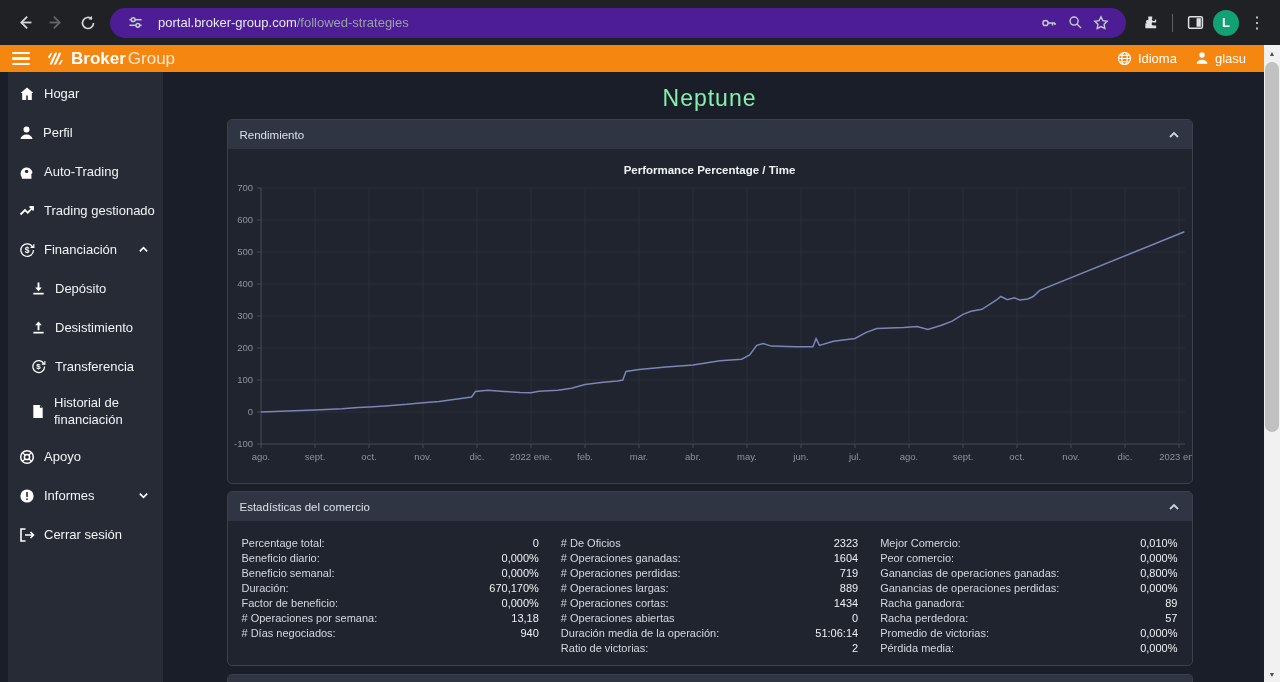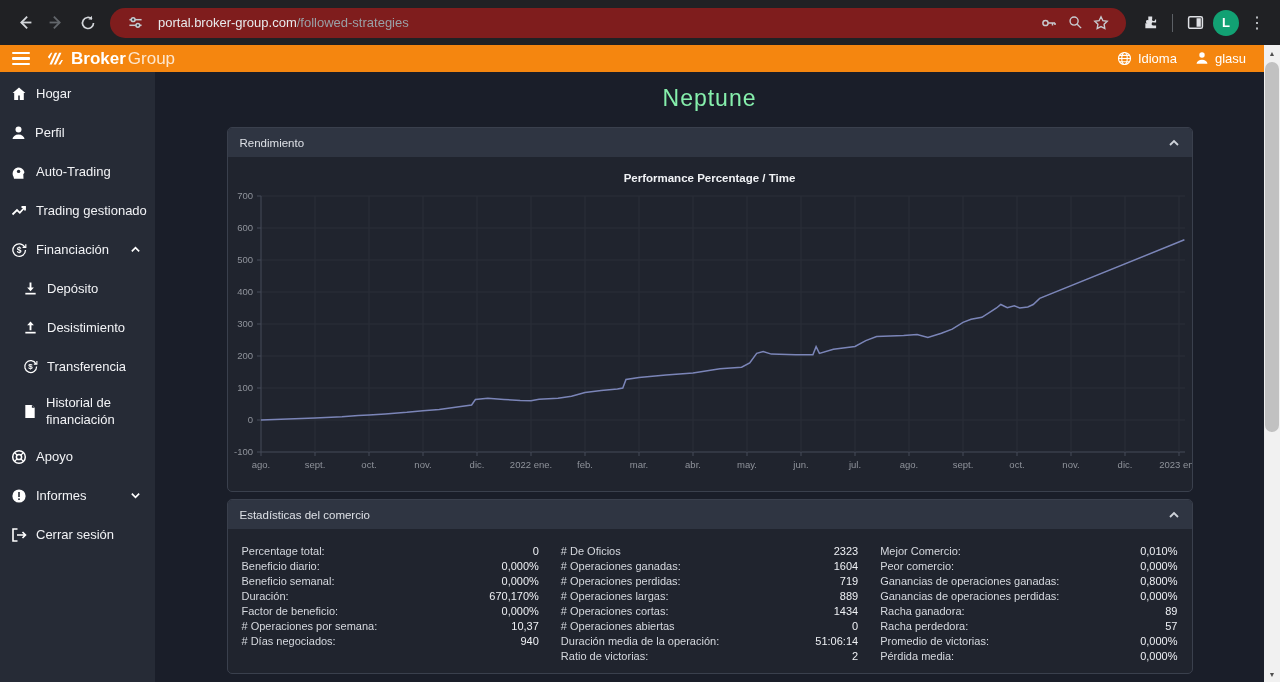--- a/index.html
+++ b/index.html
@@ -5,21 +5,21 @@
   * { margin:0; padding:0; box-sizing:border-box; }
   html,body { width:1280px; height:682px; overflow:hidden; background:#1A1E29;
     font-family:"Liberation Sans", sans-serif; }
 
   
   .browser-bar { position:absolute; left:0; top:0; width:1280px; height:45px;
     background:#202124; display:flex; align-items:center; padding:0 8px; }
   .nav-btn { width:32px; height:32px; display:flex; align-items:center; justify-content:center;
     color:#d3d6da; font-size:17px; border-radius:50%; flex:0 0 auto; }
   .nav-btn.dim { color:#62666b; }
-  .omnibox { width:1016px; height:30px; background:#7f1d1d; border-radius:15px;
+  .omnibox { width:1016px; height:30px; background:#4c1d95; border-radius:15px;
     display:flex; align-items:center; padding:0 12px; margin-left:6px; color:#e8eaed; }
   .omnibox .url { font-size:13px; margin-left:10px; white-space:nowrap; }
   .omnibox .url .path { color:#9aa0a6; }
   .omni-spacer { flex:1; }
   .omni-ic { width:26px; height:26px; display:flex; align-items:center; justify-content:center; }
   .tb-right { display:flex; align-items:center; margin-left:10px; gap:4px; }
   .tb-ic { width:28px; height:28px; display:flex; align-items:center; justify-content:center; }
   .tb-sep { width:1px; height:18px; background:#5c6065; margin:0 4px; }
   .avatar { width:26px; height:26px; border-radius:50%; background:#12a173; color:#fff;
     font-size:13px; font-weight:bold; display:flex; align-items:center; justify-content:center; }
@@ -30,39 +30,39 @@
     background:#F5860F; display:flex; align-items:center; padding:8px 12px; color:#fff; }
   .burger { display:flex; flex-direction:column; gap:3px; width:18px; margin-right:14px; }
   .burger span { height:2.5px; background:#fff; border-radius:1px; }
   .brand { font-size:17px; display:flex; align-items:center; gap:2px; }
   .brand b { font-weight:bold; }
   .brand .lite { color:rgba(255,255,255,.8); font-weight:500; }
   .hdr-right { margin-left:auto; display:flex; align-items:center; gap:18px; margin-right:6px; }
   .hdr-item { display:flex; gap:6px; font-size:13px; }
 
   
-  .sidebar { position:absolute; left:0; top:72px; width:155px; bottom:0; background:#262B36;
+  .sidebar { position:absolute; left:8px; top:72px; width:155px; bottom:0; background:#262B36;
     padding-top:2px; }
   .sb-item { height:39px; display:flex; align-items:center; gap:9px; padding-left:11px;
     color:#f2f3f6; font-size:13px; }
   .sb-item.sub { padding-left:23px; }
   .sb-item.two-line { height:51px; line-height:1.25; }
   .sb-item .lbl { white-space:pre-line; }
   .sb-chev { margin-left:auto; margin-right:14px; display:flex; }
 
   .main { position:absolute; left:155px; top:72px; width:1109px; bottom:0; }
   .page-title { margin-top:13px; text-align:center; color:#86efac; font-size:23px;
     font-weight:500; letter-spacing:1px; height:28px; }
 
   .panel { width:966px; margin:0 auto; background:#20242E; border:1px solid #3A404D;
     border-radius:5px; overflow:hidden; }
   .panel-hd { height:29px; background:#2F3542; display:flex; align-items:center;
     padding:0 12px; color:#dde0e6; font-size:11.5px; }
   .panel-hd .chev { margin-left:auto; display:flex; }
-  #perf-panel { margin-top:14px; }
+  #perf-panel { margin-top:6px; }
   #perf-body { position:relative; height:334px; }
   .chart-title { position:absolute; top:15px; left:0; right:0; text-align:center;
     color:#f0f2f5; font-size:11.5px; font-weight:bold; }
   #stats-panel { margin-top:7px; }
   .stats-body { display:grid; grid-template-columns:1fr 1fr 1fr; column-gap:22px;
     padding:15px 14px 9px; }
   .stat-row { display:flex; justify-content:space-between; font-size:11px; line-height:15px; }
   .stat-row .sl { color:#d5d8de; }
   .stat-row .sv { color:#eef0f4; }
   .panel.sliver { margin-top:8px; border-radius:5px 5px 0 0; border-bottom:none; }
@@ -417,21 +417,21 @@
           <div class="stat-row">
             <span class="sl">Duración:</span>
             <span class="sv">670,170%</span>
           </div>
           <div class="stat-row">
             <span class="sl">Factor de beneficio:</span>
             <span class="sv">0,000%</span>
           </div>
           <div class="stat-row">
             <span class="sl"># Operaciones por semana:</span>
-            <span class="sv">10,37</span>
+            <span class="sv">13,18</span>
           </div>
           <div class="stat-row">
             <span class="sl"># Días negociados:</span>
             <span class="sv">940</span>
           </div>
         </div>
       <div class="stat-col">
           <div class="stat-row">
             <span class="sl"># De Oficios</span>
             <span class="sv">2323</span>

